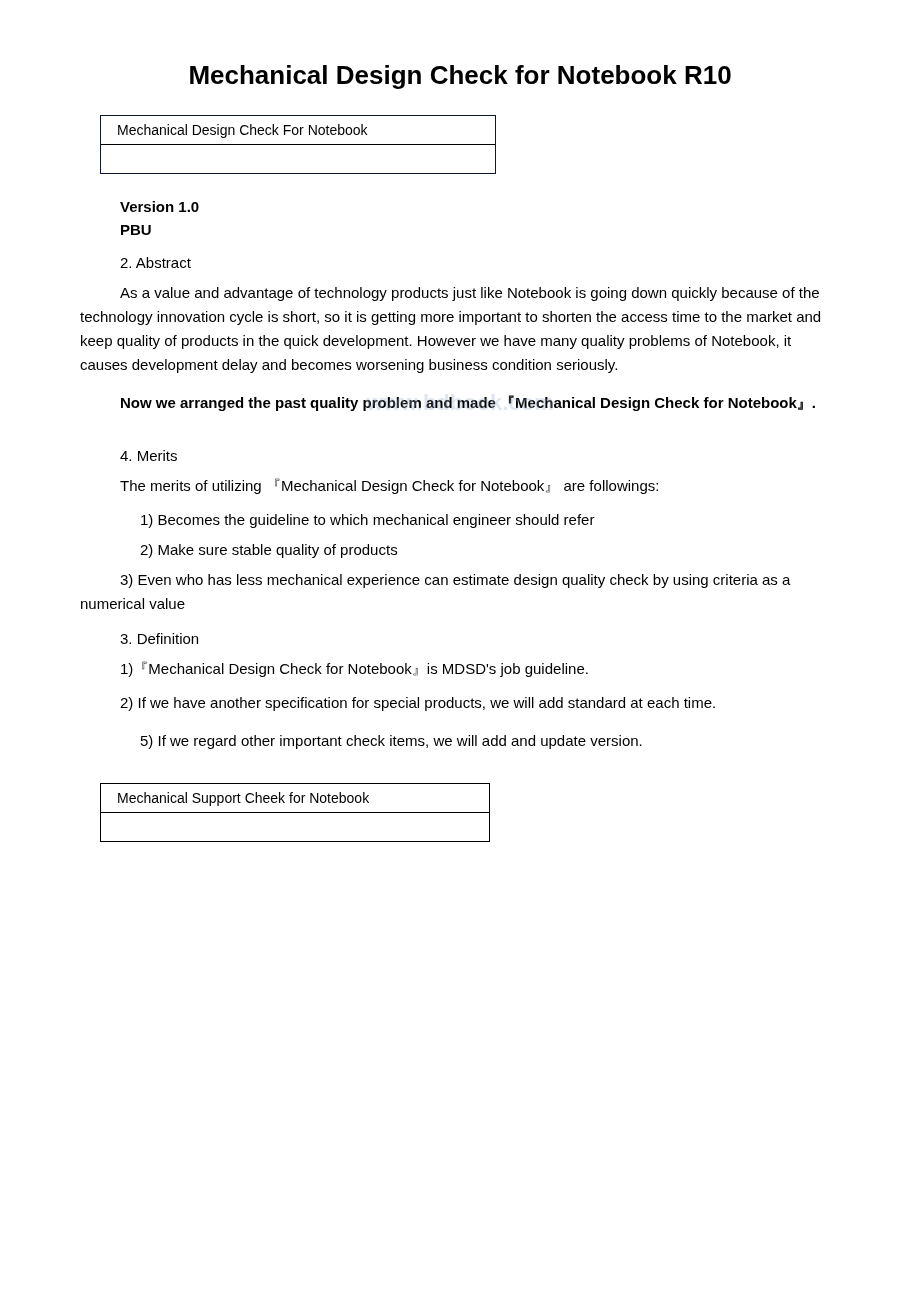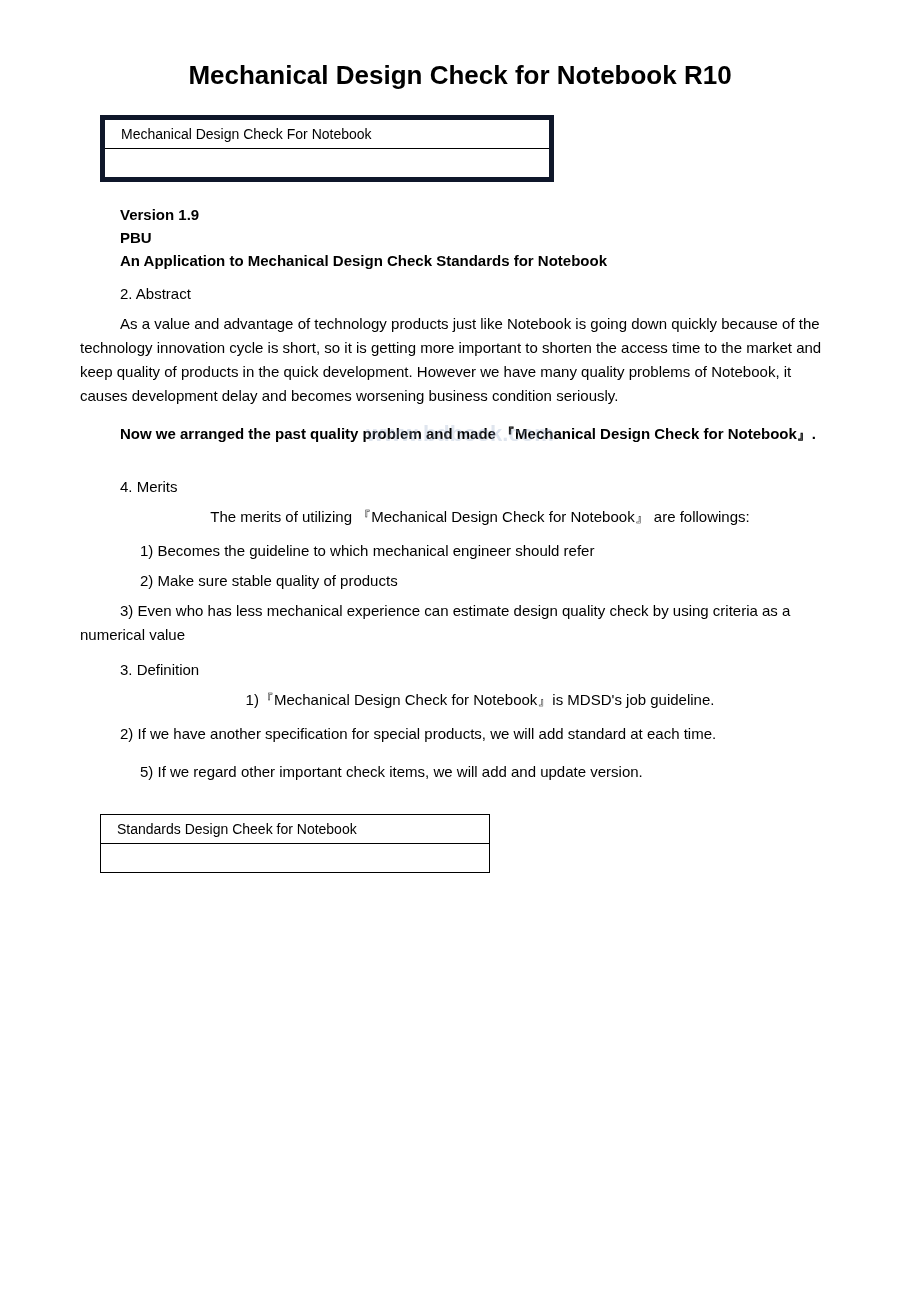--- a/index.html
+++ b/index.html
@@ -20,22 +20,22 @@
 
     .page-title {
       text-align: center;
       font-size: 26px;
       font-weight: bold;
       margin-bottom: 24px;
       font-family: Arial, sans-serif;
     }
 
     .header-box {
-      border: 5px solid #0f172a;
-      width: 454px;
+      border: 1px solid #0f172a;
+      width: 396px;
       margin-left: 20px;
       margin-bottom: 24px;
     }
 
     .header-box-top {
       padding: 6px 16px;
       font-size: 14px;
       font-family: Arial, sans-serif;
       border-bottom: 1px solid #000;
     }
@@ -70,21 +70,20 @@
       margin-bottom: 14px;
       text-indent: 40px;
     }
 
     .paragraph-noindent {
       font-size: 15px;
       font-family: Arial, sans-serif;
       line-height: 1.6;
       margin-bottom: 10px;
       margin-left: 40px;
-      text-align: center;
     }
 
     .list-item {
       font-size: 15px;
       font-family: Arial, sans-serif;
       line-height: 1.6;
       margin-left: 60px;
       margin-bottom: 6px;
     }
 
@@ -132,23 +131,22 @@
 <body>
 
 <h1 class="page-title">Mechanical Design Check for Notebook R10</h1>
 
 <div class="header-box">
   <div class="header-box-top">Mechanical Design Check For Notebook</div>
   <div class="header-box-bottom"></div>
 </div>
 
 <div class="meta-section">
-  <div class="meta-line">Version 1.9</div>
+  <div class="meta-line">Version 1.0</div>
   <div class="meta-line">PBU</div>
-  <div class="meta-line">An Application to Mechanical Design Check Standards for Notebook</div>
 </div>
 
 <div class="numbered-heading">2. Abstract</div>
 
 <p class="paragraph">As a value and advantage of technology products just like Notebook is going down quickly because of the technology innovation cycle is short, so it is getting more important to shorten the access time to the market and keep quality of products in the quick development. However we have many quality problems of Notebook, it causes development delay and becomes worsening business condition seriously.</p>
 
 <div class="watermark-container">
   <p class="paragraph">Now we arranged the past quality problem and made 『Mechanical Design Check for Notebook』.</p>
   <div class="watermark">www.bdbook.com</div>
 </div>
@@ -167,15 +165,15 @@
 
 <div class="numbered-heading">3. Definition</div>
 
 <div class="paragraph-noindent">1)『Mechanical Design Check for Notebook』is MDSD's job guideline.</div>
 
 <p class="paragraph">2) If we have another specification for special products, we will add standard at each time.</p>
 
 <div class="list-item">5) If we regard other important check items, we will add and update version.</div>
 
 <div class="footer-box">
-  <div class="footer-box-top">Standards Design Cheek for Notebook</div>
+  <div class="footer-box-top">Mechanical Support Cheek for Notebook</div>
   <div class="footer-box-bottom"></div>
 </div>
 
 </body></html>

